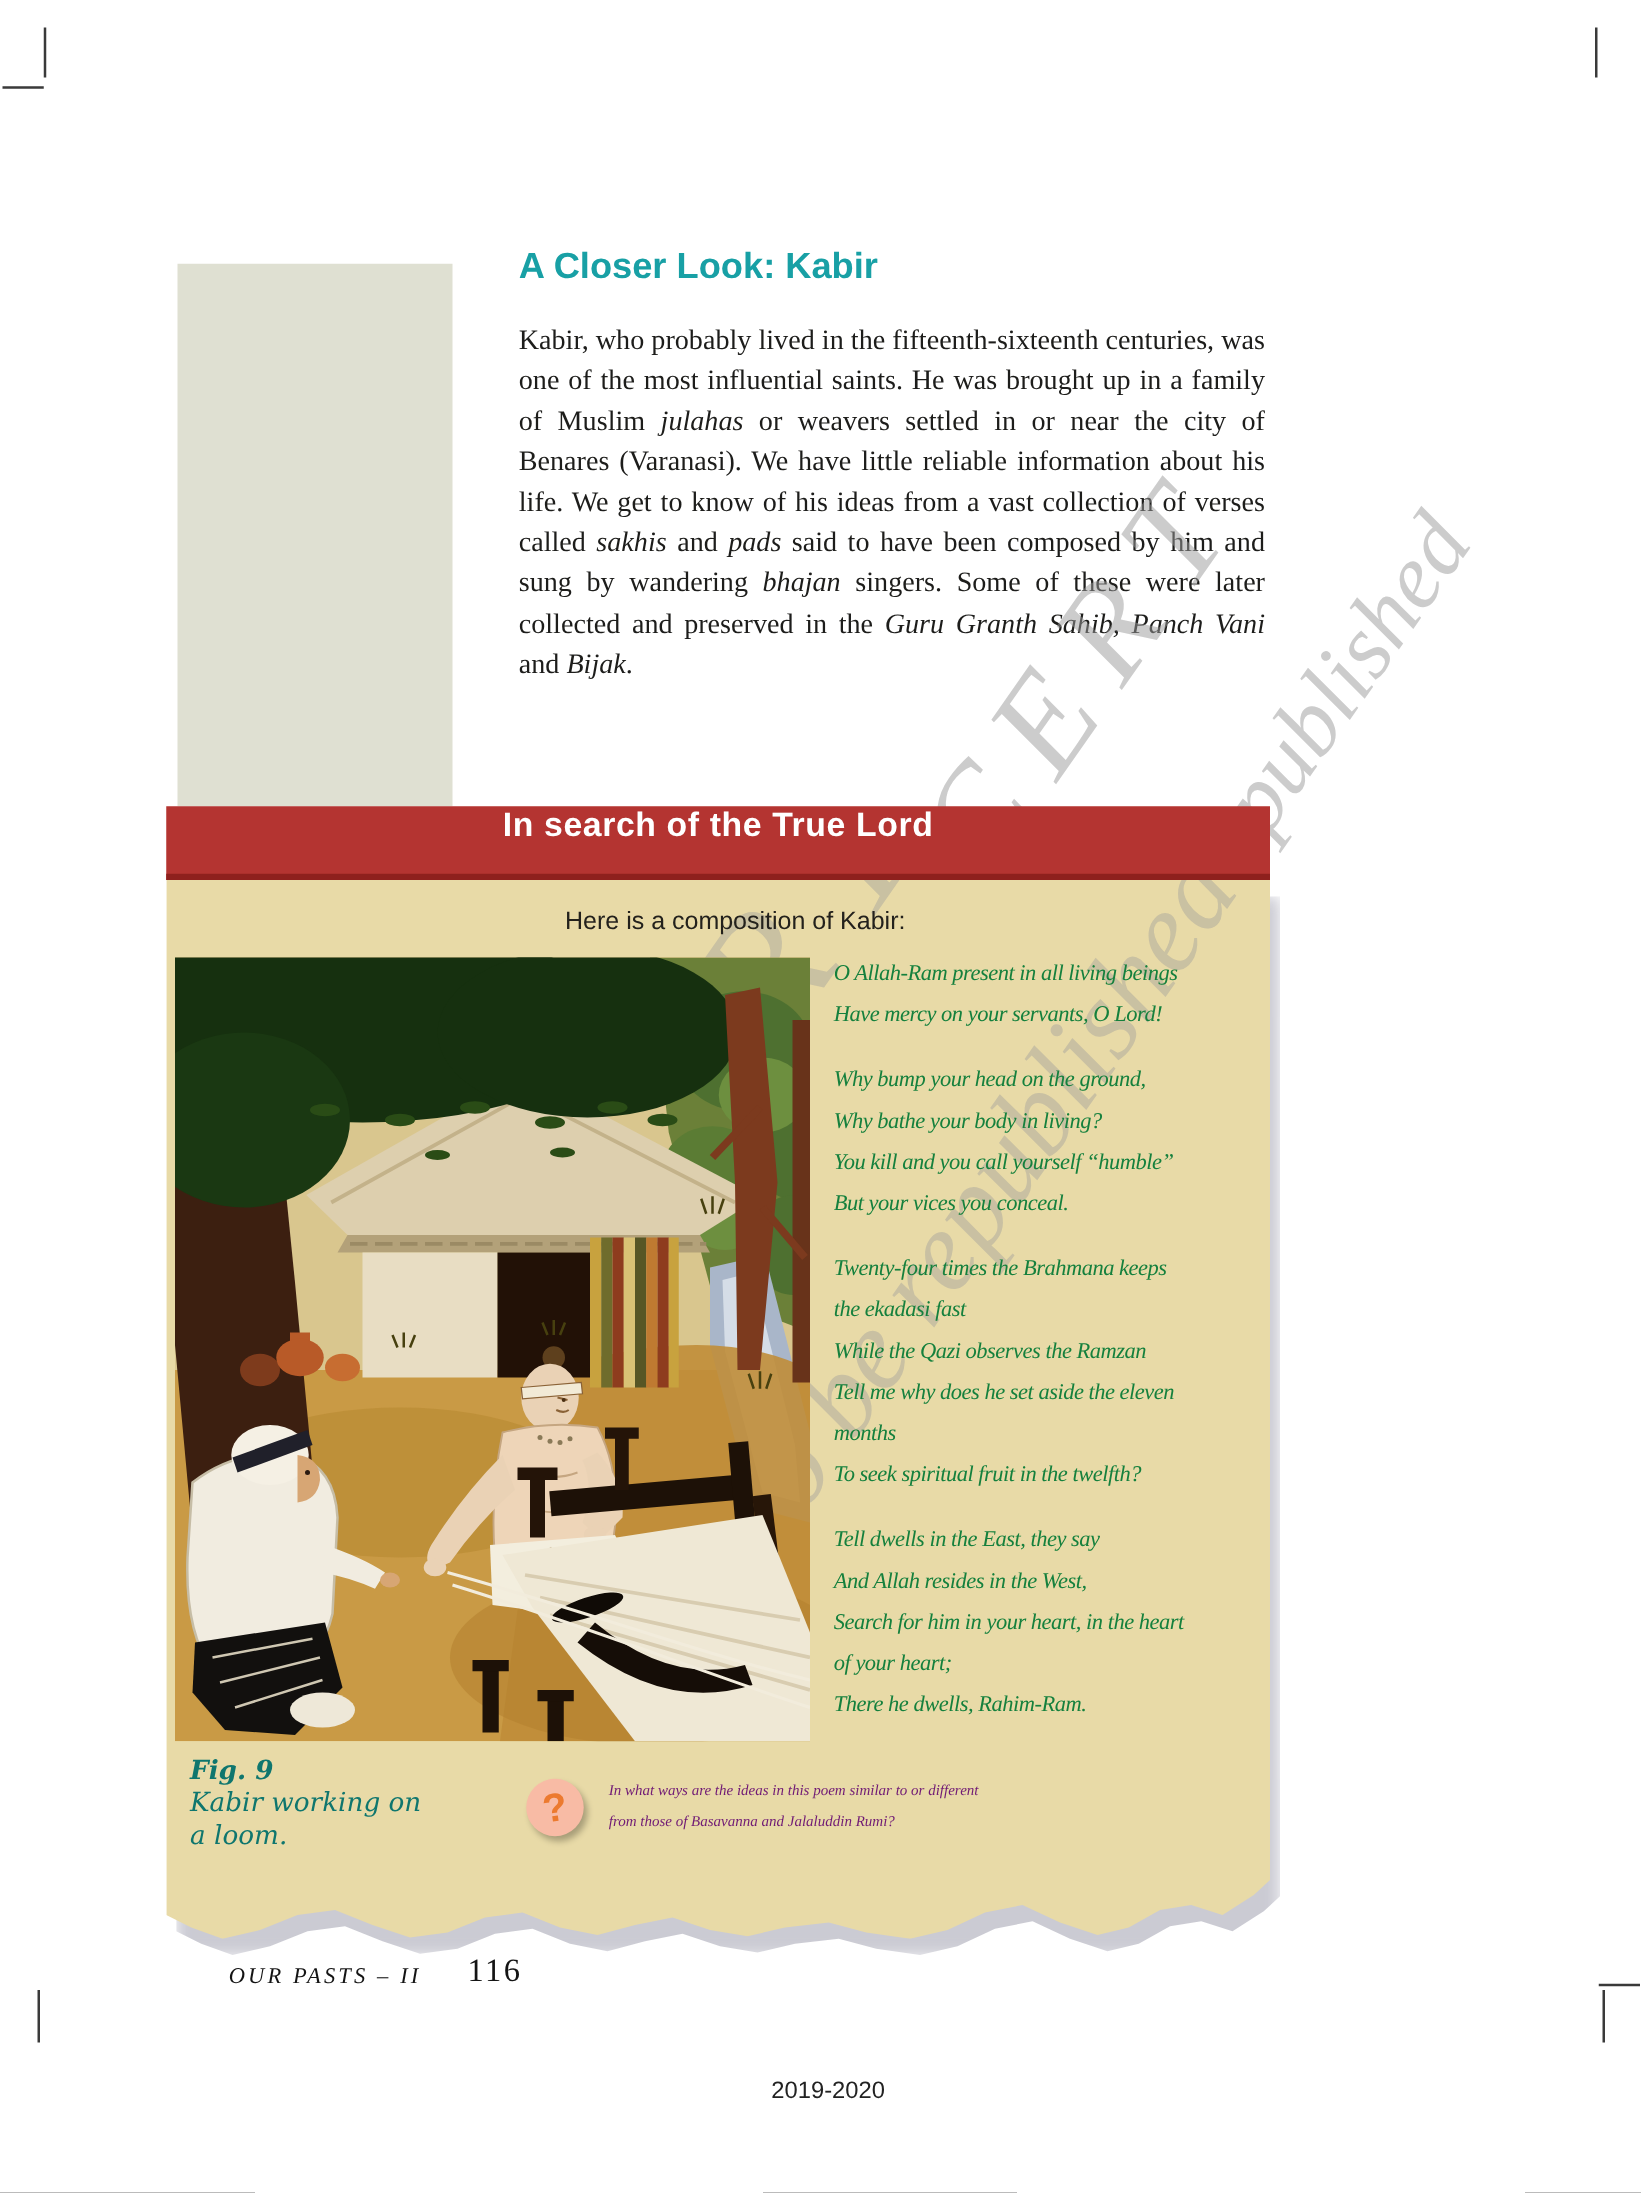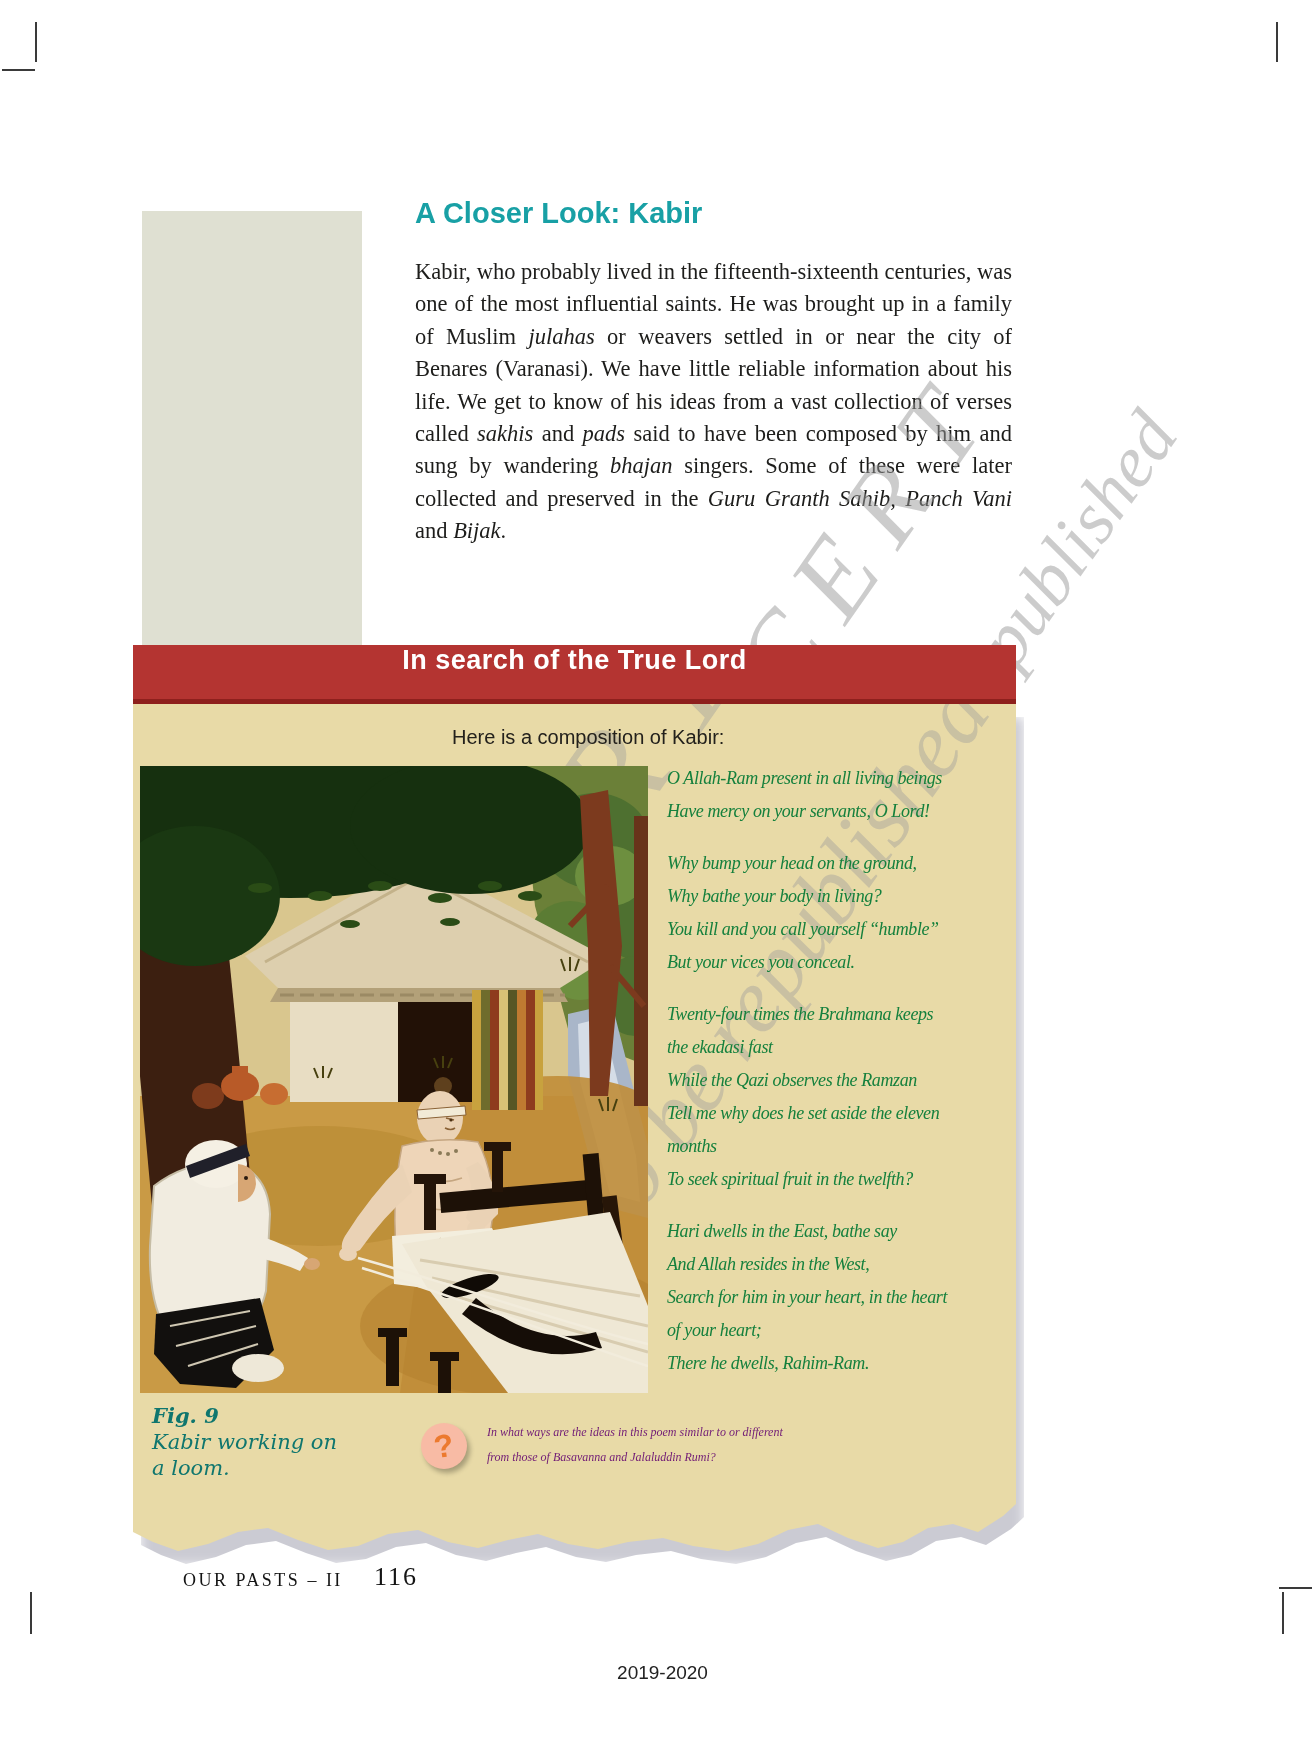--- a/index.html
+++ b/index.html
@@ -79,21 +79,21 @@
     display:flex;align-items:center;justify-content:center;
   }
   .q-icon span{
     font-family:"Liberation Sans",sans-serif;font-weight:bold;font-size:32px;
     color:var(--question-mark-orange,#ec7a2f);transform:rotate(-8deg);
   }
   .q-text{position:absolute;left:354px;top:716px;
     font-family:Liberation Serif, serif;font-style:italic;font-size:12px;line-height:25px;color:#701a75;}
   .q-text div{white-space:nowrap;}
   
-  .book-title{position:absolute;left:183px;top:1570px;font-size:18px;letter-spacing:2.5px;color:#141414;}
+  .book-title{position:absolute;left:183px;top:1570px;font-size:18px;letter-spacing:2.5px;color:#141414;font-style:italic;}
   .page-number{position:absolute;left:374px;top:1562px;font-size:26px;letter-spacing:2px;color:#141414;}
   .edition-year{position:absolute;left:0;right:0;top:1662px;text-align:center;
     font-family:"Liberation Sans",sans-serif;font-size:19px;color:#222;}
 </style>
 </head>
 <body>
 
 <div class="page">
 
   <div class="crop" style="left:35px;top:22px;width:2px;height:40px;"></div>
@@ -271,21 +271,21 @@
         </div>
         <div class="stanza">
           <div class="pline">Twenty-four times the Brahmana keeps</div>
           <div class="pline">the ekadasi fast</div>
           <div class="pline">While the Qazi observes the Ramzan</div>
           <div class="pline">Tell me why does he set aside the eleven</div>
           <div class="pline">months</div>
           <div class="pline">To seek spiritual fruit in the twelfth?</div>
         </div>
         <div class="stanza">
-          <div class="pline">Hari dwells in the East, bathe say</div>
+          <div class="pline">Tell dwells in the East, they say</div>
           <div class="pline">And Allah resides in the West,</div>
           <div class="pline">Search for him in your heart, in the heart</div>
           <div class="pline">of your heart;</div>
           <div class="pline">There he dwells, Rahim-Ram.</div>
         </div>
       </div>
 
     <div class="fig-caption">
       <div class="fig-label">Fig. 9</div>
       <div class="fig-line">Kabir working on</div>

